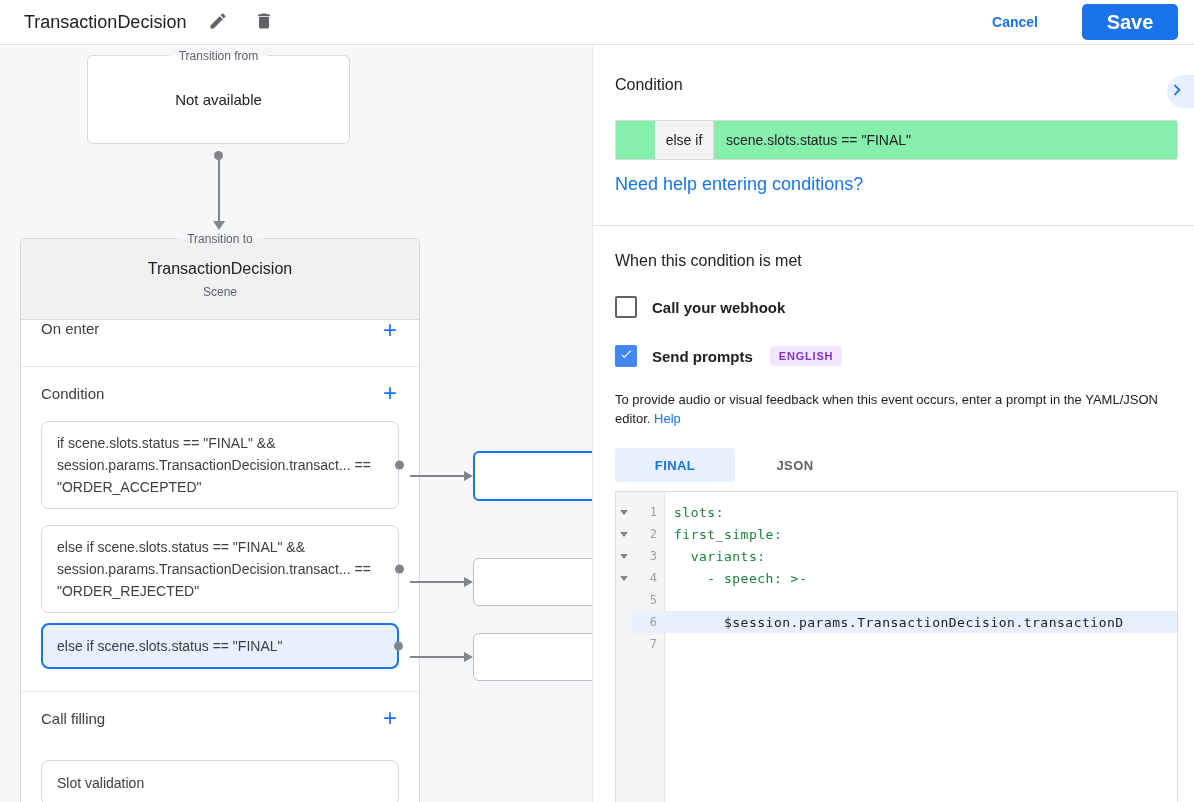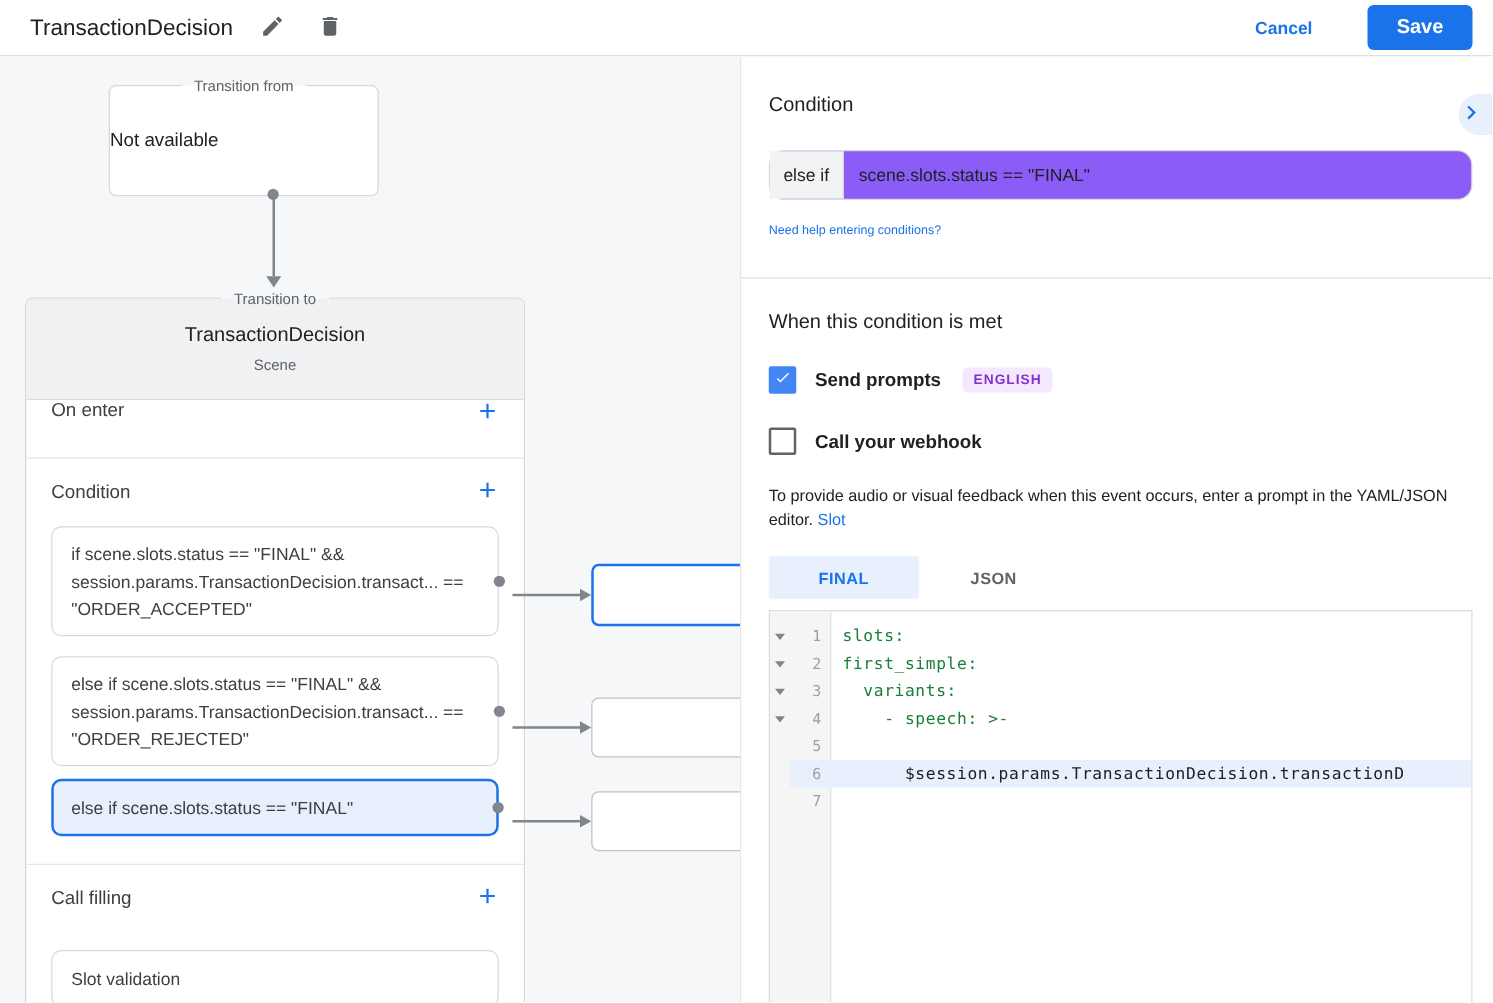--- a/index.html
+++ b/index.html
@@ -12,34 +12,34 @@
   .topbar{
     position:absolute;top:0;left:0;right:0;height:45px;background:#fff;
     border-bottom:1px solid #e0e0e0;display:flex;align-items:center;
     padding:0 16px 0 24px;z-index:20;box-sizing:border-box;
   }
   .page-title{font-size:18px;color:#202124;}
   .icon-btn{background:none;border:none;padding:4px;margin-left:18px;cursor:pointer;display:flex;align-items:center;}
   .icon-btn svg{fill:#5f6368;}
   .topbar-spacer{flex:1;}
   .cancel-btn{background:none;border:none;color:#1a73e8;font-size:14px;font-weight:bold;margin-right:38px;cursor:pointer;font-family:inherit;}
-  .save-btn{background:#1a73e8;border:none;color:#fff;font-size:16px;font-weight:bold;width:84px;height:36px;border-radius:5px;cursor:pointer;font-family:inherit;}
+  .save-btn{background:#1a73e8;border:none;color:#fff;font-size:20px;font-weight:bold;width:96px;height:36px;border-radius:5px;cursor:pointer;font-family:inherit;}
 
   
   .left-panel{position:absolute;top:46px;left:0;width:592px;bottom:0;background:#f6f7f8;overflow:hidden;}
 
   .flow-box{position:absolute;background:#fff;border:1px solid #d5d9dc;border-radius:6px;box-sizing:border-box;}
   .legend{
     position:absolute;top:-8px;left:50%;transform:translateX(-50%);
     font-size:12px;color:#5f6368;padding:0 10px;white-space:nowrap;line-height:16px;
   }
   .legend.on-white{background:linear-gradient(#f6f7f8 50%,#ffffff 50%);}
   .legend.on-gray{background:linear-gradient(#f6f7f8 50%,#f0f1f2 50%);}
 
-  .from-box{left:87px;top:22px;width:216px;height:89px;display:flex;align-items:center;}
+  .from-box{left:87px;top:9px;width:263px;height:89px;display:flex;align-items:center;justify-content:center;}
   .from-value{font-size:15px;color:#202124;}
 
   .conn-dot{position:absolute;width:9px;height:9px;border-radius:50%;background:#80868b;}
   .conn-vline{position:absolute;width:2px;background:#80868b;}
   .conn-varrow{position:absolute;width:0;height:0;border-left:6px solid transparent;border-right:6px solid transparent;border-top:9px solid #80868b;}
 
   .to-card{left:20px;top:192px;width:400px;bottom:-12px;background:#fff;}
   .card-header{
     height:80px;background:#f0f1f2;border-bottom:1px solid #dadce0;border-radius:5px 5px 0 0;
     display:flex;flex-direction:column;align-items:center;justify-content:center;
@@ -79,24 +79,24 @@
   .mid-box.active{border:2px solid #1a73e8;}
 
   
   .right-panel{position:absolute;top:46px;left:592px;right:0;bottom:0;background:#fff;border-left:1px solid #e6e8ea;overflow:hidden;box-sizing:border-box;}
   .sec1{padding:0 16px 30px 22px;border-bottom:1px solid #e0e0e0;position:relative;}
   .panel-title{font-size:16px;color:#202124;padding-top:30px;margin-bottom:26px;}
   .chevron-pill{
     position:absolute;top:29px;right:0;width:27px;height:33px;background:#e8f0fe;
     border:none;border-radius:17px 0 0 17px;cursor:pointer;display:flex;align-items:center;justify-content:flex-end;
   }
-  .cond-input{display:flex;height:38px;border:1px solid #dadce0;border-radius:12px;background:#8b5cf6;}
+  .cond-input{display:flex;height:38px;border:1px solid #dadce0;border-radius:2px;background:#86efac;padding-left:39px;}
   .cond-prefix{width:58px;background:#f1f3f4;border-right:1px solid #dadce0;display:flex;align-items:center;justify-content:center;font-size:14px;color:#202124;}
   .cond-value{flex:1;border:none;outline:none;padding:0 12px;font-size:14px;color:#202124;font-family:inherit;background:transparent;}
-  .link{color:#1a73e8;font-size:10px;text-decoration:none;cursor:pointer;}
+  .link{color:#1a73e8;font-size:18px;text-decoration:none;cursor:pointer;}
   .help-row{margin-top:14px;}
 
   .sec2{padding:26px 16px 0 22px;}
   .when-title{font-size:16px;color:#202124;margin-bottom:26px;}
   .check-row{display:flex;align-items:center;margin-bottom:27px;}
   .checkbox{width:18px;height:18px;border:2px solid #5f6368;border-radius:2px;background:#fff;flex:none;cursor:pointer;display:flex;align-items:center;justify-content:center;}
   .checkbox.checked{background:#4285f4;border-color:#4285f4;}
   .check-label{font-size:15px;font-weight:bold;color:#202124;margin-left:15px;}
   .lang-badge{margin-left:17px;background:#f3e8fd;color:#8430ce;font-size:11px;font-weight:bold;letter-spacing:0.8px;padding:4px 9px;border-radius:4px;}
   .desc{font-size:13px;color:#202124;line-height:19px;max-width:575px;margin-top:-4px;}
@@ -223,39 +223,39 @@
     </div>
     <div class="help-row">
       <a class="link">Need help entering conditions?</a>
     </div>
   </div>
 
   <div class="sec2">
     <div class="when-title">When this condition is met</div>
 
     <div class="check-row">
+      <span class="checkbox"></span>
+      <span class="check-label">Call your webhook</span>
+    </div>
+
+    <div class="check-row">
       <span class="checkbox checked">
         <span>
           <svg width="14" height="14" viewBox="0 0 24 24">
               <path d="M9 16.2l-3.5-3.5-1.4 1.4L9 19 21 7l-1.4-1.4z" fill="#fff"></path>
             </svg>
         </span>
       </span>
       <span class="check-label">Send prompts</span>
       <span class="lang-badge">ENGLISH</span>
     </div>
 
-    <div class="check-row">
-      <span class="checkbox"></span>
-      <span class="check-label">Call your webhook</span>
-    </div>
-
     <div class="desc">
       <span>To provide audio or visual feedback when this event occurs, enter a prompt in the YAML/JSON editor.</span>
-      <a class="link">Slot</a>
+      <a class="link">Help</a>
     </div>
 
     <div class="tabs">
       <button class="tab active">FINAL</button>
       <button class="tab">JSON</button>
     </div>
 
     <div class="editor">
       <div class="gutter-bg"></div>
       <div class="code-lines">

